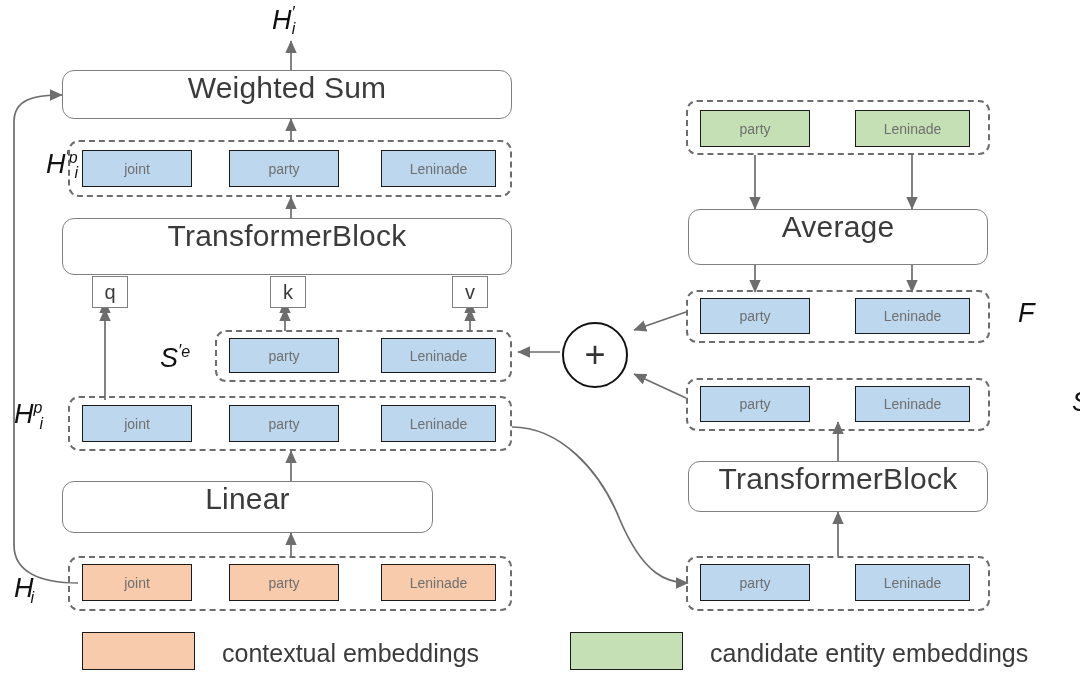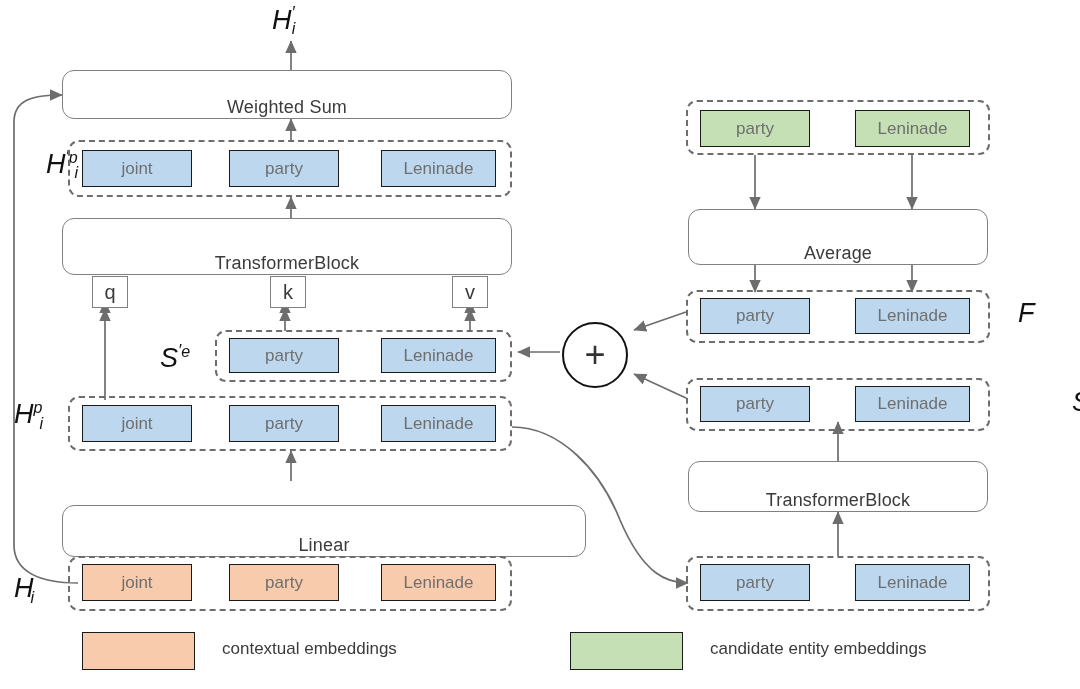--- a/index.html
+++ b/index.html
@@ -7,43 +7,43 @@
   #stage{position:relative;width:1080px;height:689px;background:#ffffff;overflow:hidden;}
 
   .svg-layer{position:absolute;left:0;top:0;width:1080px;height:689px;pointer-events:none;}
 
   
   .proc{
     position:absolute;
     background:#ffffff;
     border:1.6px solid #808080;
     border-radius:12px;
-    display:flex;align-items:flex-end;justify-content:center;
+    display:flex;align-items:flex-start;justify-content:center;
     color:#3b3b3b;
-    font-size:18px;
+    font-size:30px;
     letter-spacing:.2px;
     box-sizing:border-box;
   }
 
   
   .group{
     position:absolute;
     border:2.6px dashed #6d6d6d;
     border-radius:11px;
     box-sizing:border-box;
     background:transparent;
   }
 
   
   .chip{
     position:absolute;
     border:1.7px solid #1a1a1a;
     box-sizing:border-box;
     display:flex;align-items:center;justify-content:center;
-    font-size:17px;
+    font-size:14px;
     color:#6f6f6f;
   }
   .chip.blue{background:#bdd7ee;}
   .chip.green{background:#c5e0b4;}
   .chip.orange{background:#f8cbad;}
 
   
   .qkv{
     position:absolute;
     background:#ffffff;
@@ -80,21 +80,21 @@
   }
 
   
   .legend-sw{
     position:absolute;
     border:1.7px solid #1a1a1a;
     box-sizing:border-box;
   }
   .legend-txt{
     position:absolute;
-    font-size:17px;color:#3b3b3b;
+    font-size:25px;color:#3b3b3b;
     white-space:nowrap;
   }
 </style>
 </head>
 <body>
 
 <div id="stage">
 
   <svg class="svg-layer" viewBox="0 0 1080 689">
     <defs>
@@ -203,21 +203,21 @@
   <div class="chip blue" style="left:82px;top:405px;width:110px;height:37px;">
     <span>joint</span>
   </div>
   <div class="chip blue" style="left:229px;top:405px;width:110px;height:37px;">
     <span>party</span>
   </div>
   <div class="chip blue" style="left:381px;top:405px;width:115px;height:37px;">
     <span>Leninade</span>
   </div>
 
-  <div class="proc" style="left:62px;top:481px;width:524px;height:52px;margin-top:24px;">
+  <div class="proc" style="left:62px;top:481px;width:371px;height:52px;">
     <span>Linear</span>
   </div>
 
   <div class="math" style="left:14px;top:575px;">
     <span class="b">H</span><sub>i</sub>
   </div>
   <div class="group" style="left:68px;top:556px;width:444px;height:55px;"></div>
   <div class="chip orange" style="left:82px;top:564px;width:110px;height:37px;">
     <span>joint</span>
   </div>

